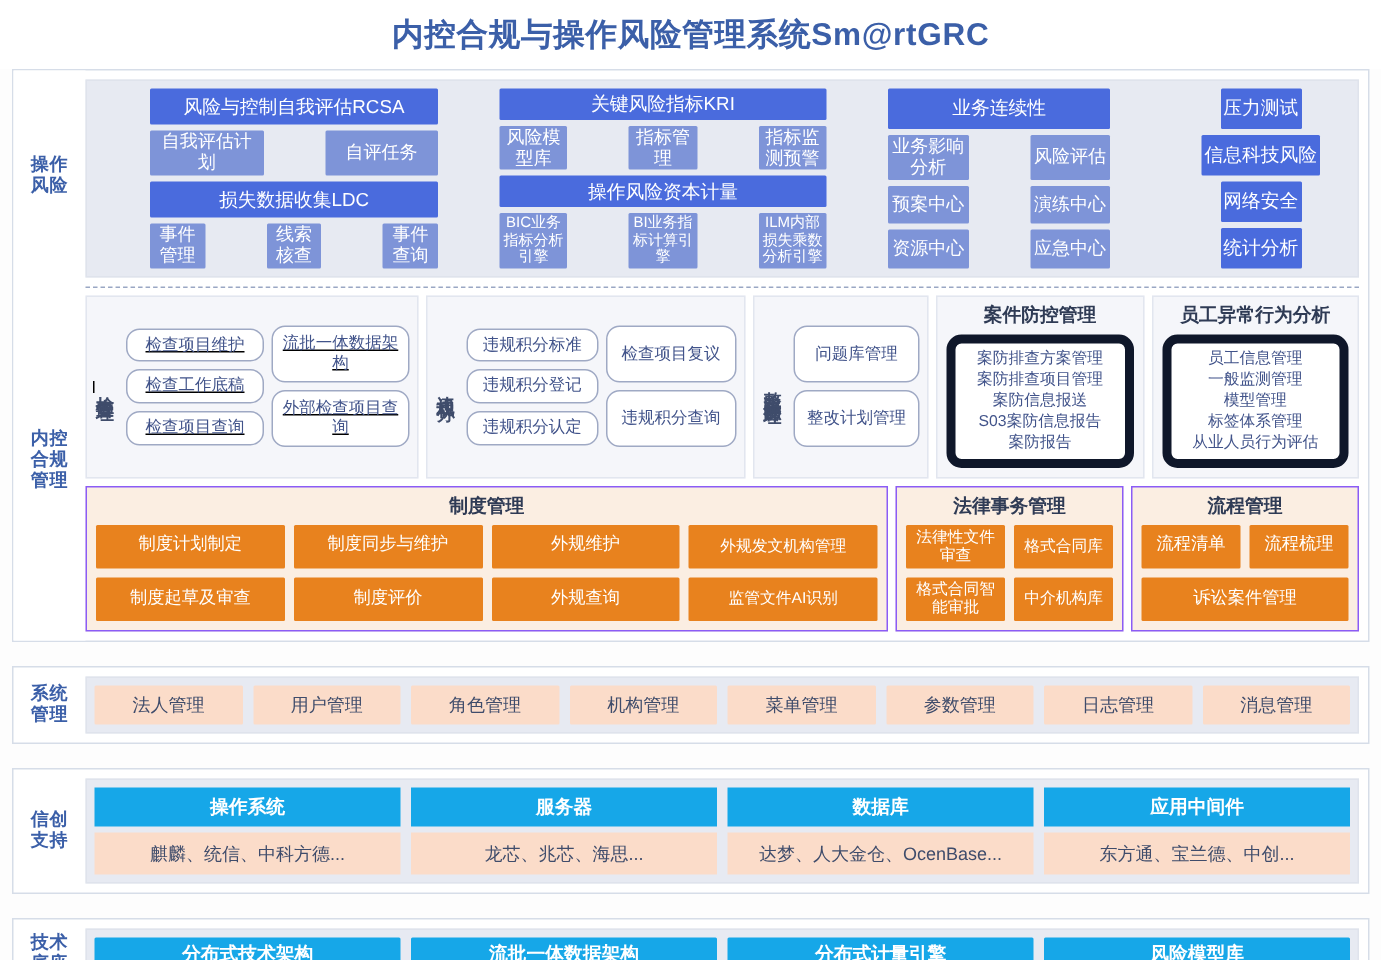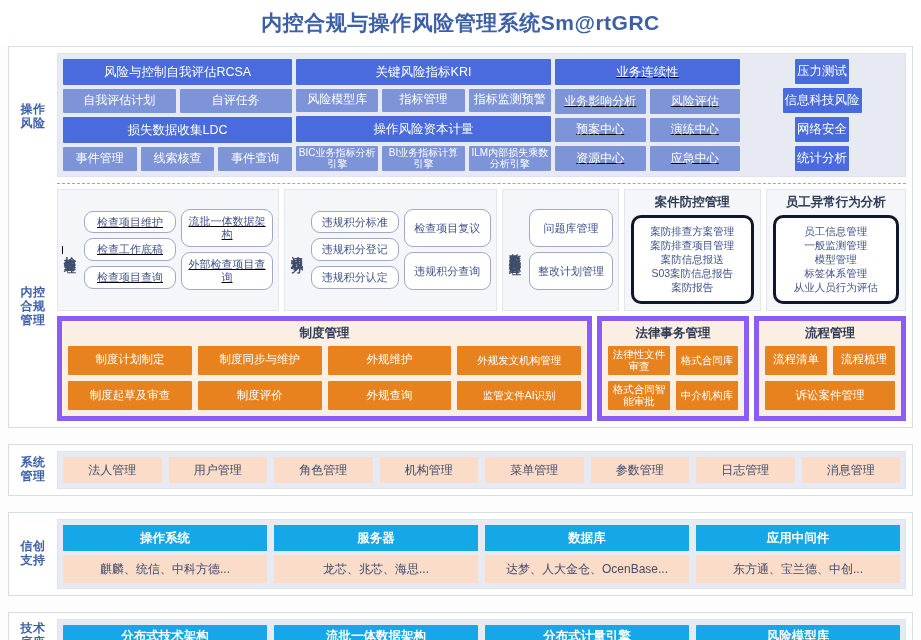--- a/index.html
+++ b/index.html
@@ -55,32 +55,33 @@
     margin: 6px 6px 0 0;
     padding: 5px;
     border: 1px solid #dfe3ec;
     height: 134px;
     display: flex;
     gap: 4px;
   }
   .op-col { display: flex; flex-direction: column; gap: 4px; }
   .op-col.c1 { flex: 0 0 229px; }
   .op-col.c2 { flex: 0 0 255px; }
-  .op-col.c3 { flex: 0 0 185px; text-decoration: underline; }
+  .op-col.c3 { flex: 0 0 185px; }
   .op-col.c4 { flex: 1 1 auto; align-items: center; }
   .op-row { display: flex; gap: 4px; flex: 1 1 0; }
   .bbx {
     display: flex; align-items: center; justify-content: center;
     text-align: center;
     color: #ffffff;
     font-size: 12px;
     line-height: 1.15;
     border-radius: 1px;
     padding: 1px 2px;
     flex: 1 1 0;
+    margin-left: 37px;
   }
   .bbx.hdr  { background: #4a6bdd; font-weight: normal; font-size: 12.5px; }
   .bbx.sub  { background: #7e94d8; }
   .bbx.tiny { font-size: 10px; }
   .dash-sep {
     border-top: 1px dashed #9aa7c4;
     margin: 6px 6px 0 0;
   }
 
   
@@ -122,31 +123,31 @@
     min-height: 22px;
   }
   .pill.tall { min-height: 38px; }
   .grp { flex: 1 1 auto; display: flex; flex-direction: column; padding: 4px 6px 6px; }
   .grp-title {
     text-align: center; font-size: 12.5px; font-weight: bold;
     color: #2f3b55; margin-bottom: 4px;
   }
   .grp-pill {
     flex: 1 1 auto;
-    border: 3px solid #0f172a; border-radius: 10px; background: #ffffff;
+    border: 6px solid #0f172a; border-radius: 10px; background: #ffffff;
     color: #41538a; font-size: 10.5px; line-height: 1.35;
     display: flex; flex-direction: column; align-items: center; justify-content: center;
     padding: 3px;
   }
 
   
   .ic-bottom { display: flex; gap: 5px; flex: 1 1 auto; }
   .obox {
     background: #fbeee2;
-    border: 5px solid #8b5cf6;
+    border: 1px solid #8b5cf6;
     padding: 3px 6px 6px;
     display: flex; flex-direction: column;
   }
   .obox.o1 { flex: 1 1 auto; }
   .obox.o2 { flex: 0 0 152px; }
   .obox.o3 { flex: 0 0 152px; }
   .obox-title {
     text-align: center; font-size: 12.5px; font-weight: bold;
     color: #2f3b55; margin: 1px 0 4px;
   }

